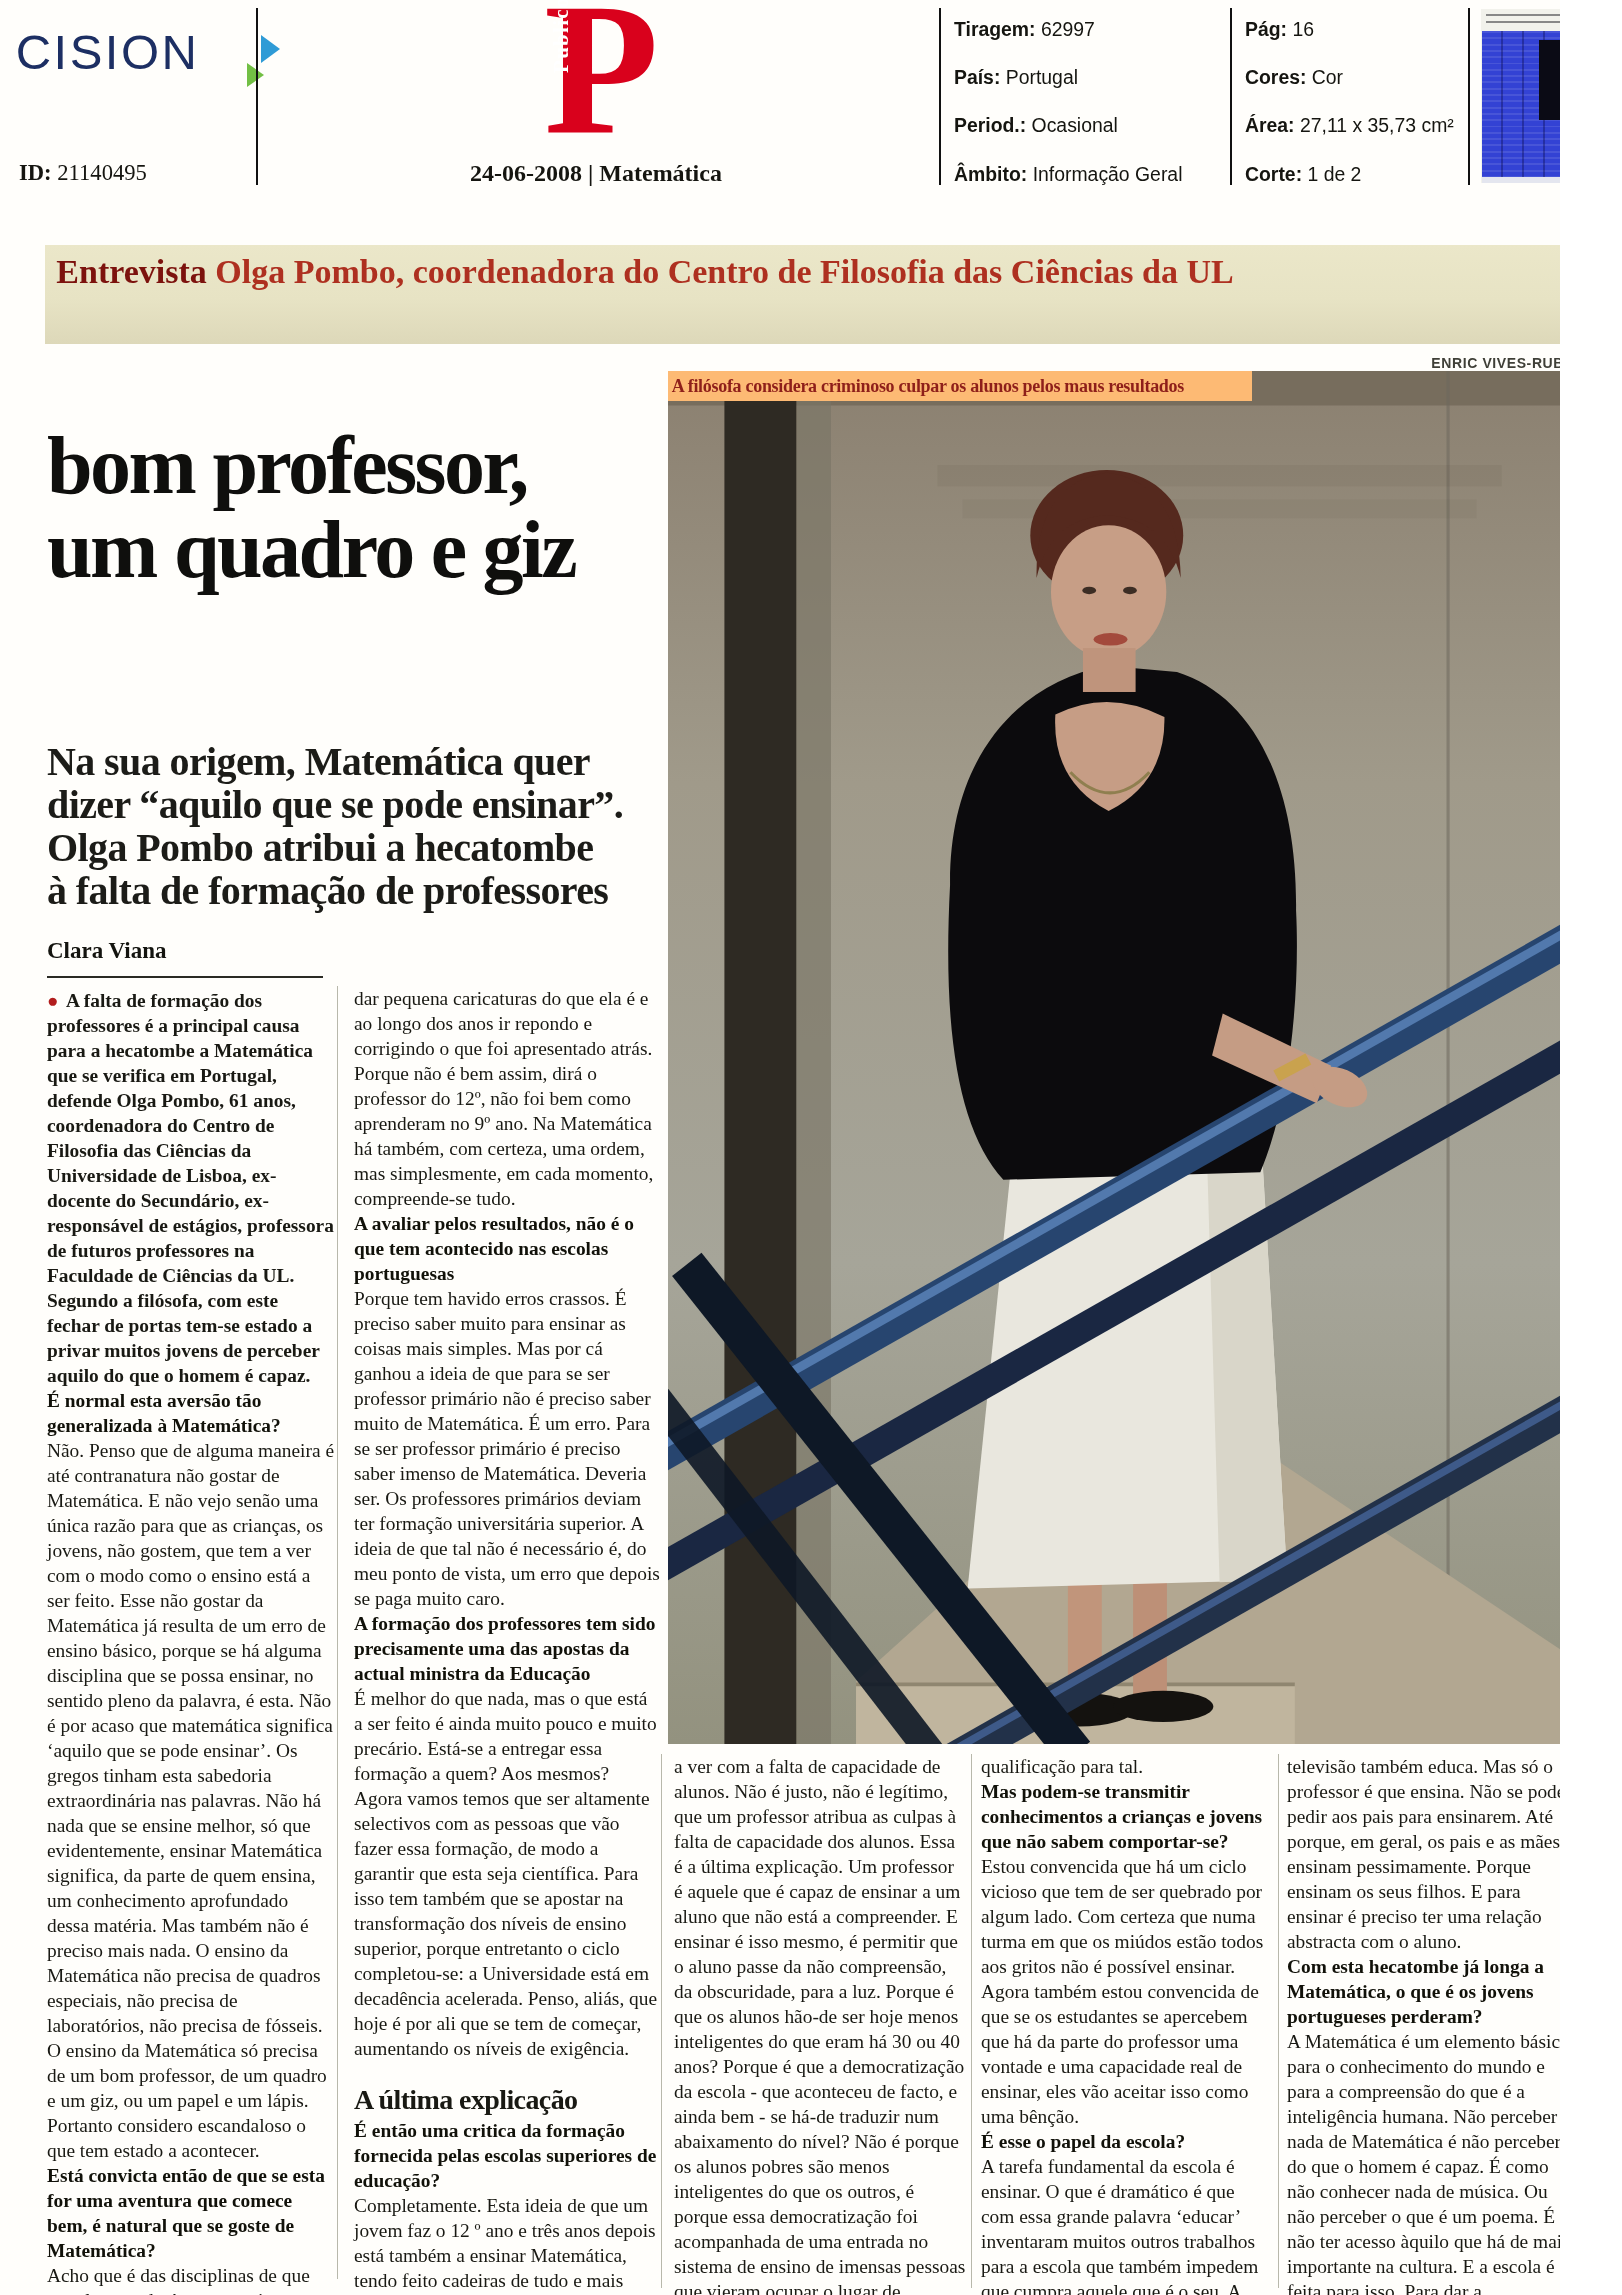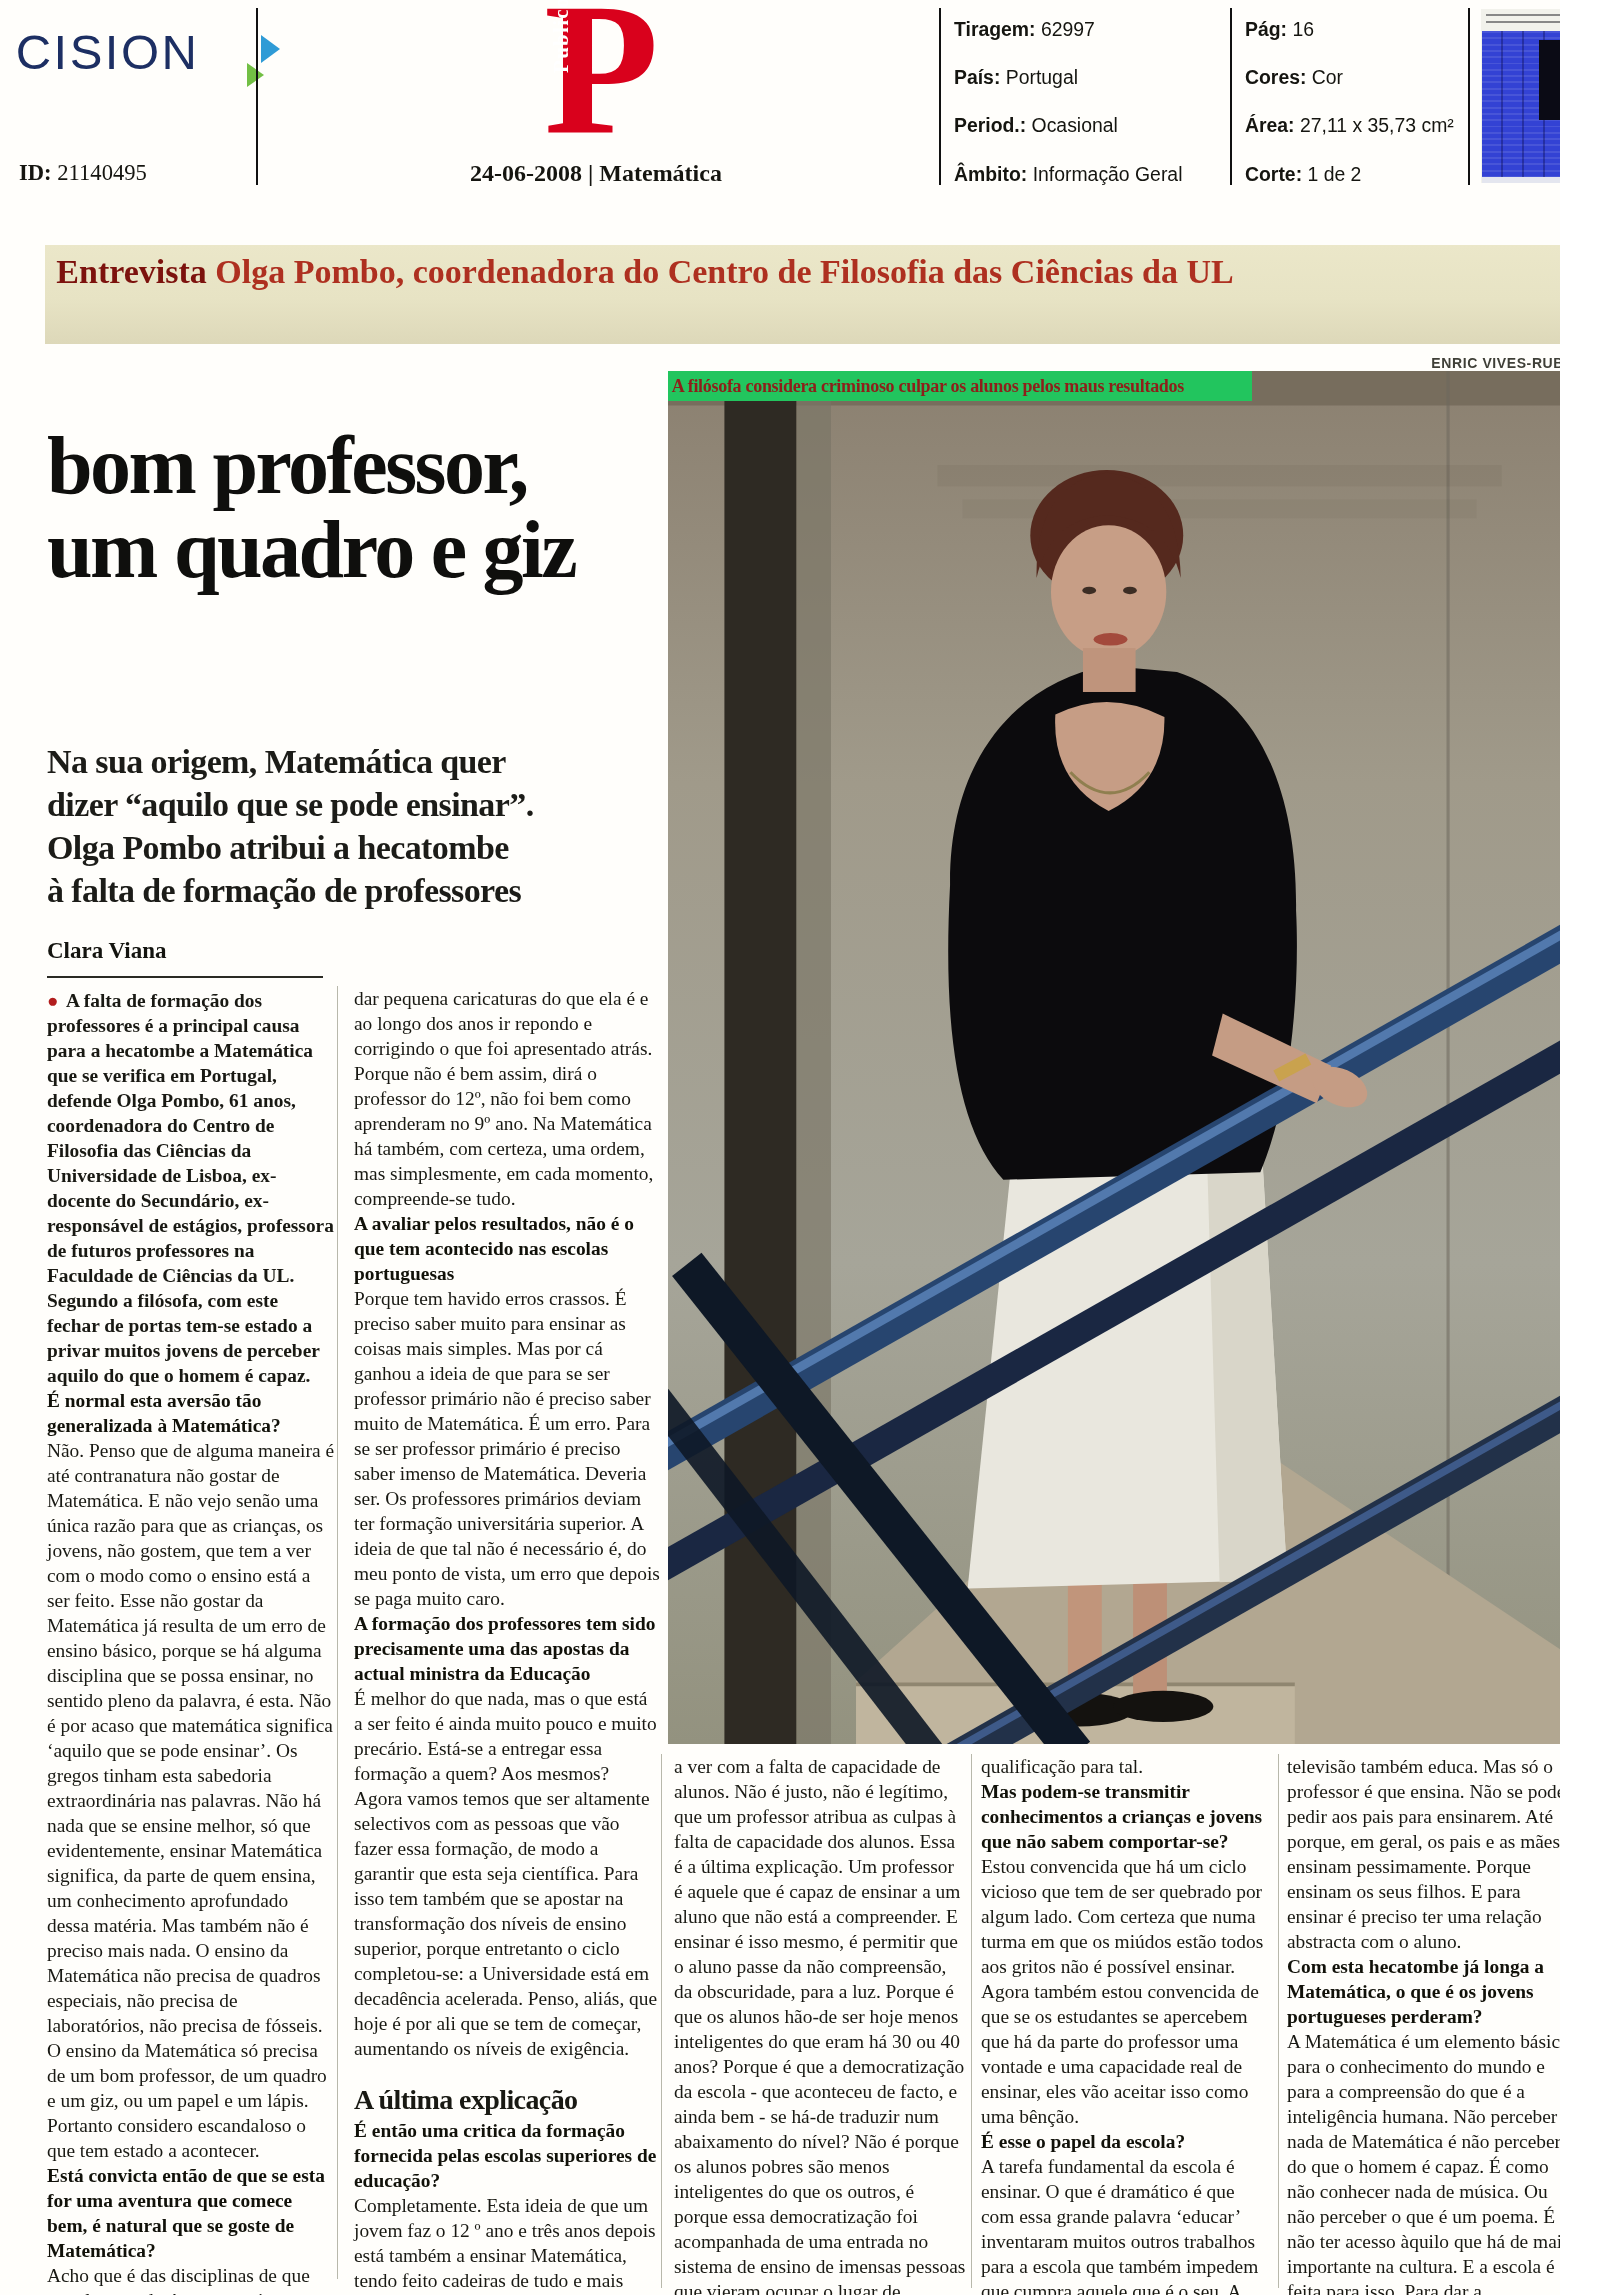--- a/index.html
+++ b/index.html
@@ -38,21 +38,21 @@
   
   .banner{left:45px;top:245px;width:1530px;height:99px;background:linear-gradient(180deg,#ebe7c9 0%,#e7e3c4 55%,#ddd8b9 100%);}
   .banner-text{position:absolute;left:11.3px;top:7.5px;font-size:34px;font-weight:bold;white-space:nowrap;}
   .kicker{color:#7c120d;}
   .btitle{color:#ae3020;}
 
   
   .headline{left:47px;top:369px;width:633px;font-size:82px;line-height:84px;font-weight:bold;
      letter-spacing:-2.5px;color:#0f0f0d;}
   .headline span{display:block;}
-  .subhead{left:47px;top:740px;width:614px;font-size:34px;line-height:43px;font-weight:bold;
+  .subhead{left:47px;top:740px;width:614px;font-size:40px;line-height:43px;font-weight:bold;
      letter-spacing:-0.6px;color:#1c1c18;}
   .subhead span{display:block;}
   .byline{left:47px;top:938px;font-size:23px;font-weight:bold;color:#14140f;}
   .byline-rule{left:47px;top:976px;width:276px;height:1.9px;background:#2a2a24;}
 
   
   .col{font-size:19.4px;line-height:25px;color:#191913;text-align:left;}
   .col p{margin:0;}
   .col p.q{font-weight:bold;color:#111109;}
   .col p.lead{font-weight:bold;}
@@ -67,21 +67,21 @@
   .d1{left:337px;top:986px;height:1293px;}
   .d2{left:661px;top:1754px;height:534px;}
   .d3{left:971px;top:1754px;height:534px;}
   .d4{left:1278px;top:1754px;height:534px;}
 
   
   .photo{left:668px;top:371px;width:912px;height:1373px;margin:0;padding:0;}
   .photo svg{position:absolute;left:0;top:0;width:100%;height:100%;}
   .photo-credit{position:absolute;right:0;top:-16.3px;font-family:"Liberation Sans","DejaVu Sans",sans-serif;
      font-size:14px;font-weight:bold;color:#3f3f37;letter-spacing:0.6px;}
-  .photo-caption{position:absolute;left:0;top:0;width:584px;height:30px;background:#22c55e;}
+  .photo-caption{position:absolute;left:0;top:0;width:584px;height:30px;background:#fdba74;}
   .photo-caption span{display:block;padding:5px 6.3px 0 3.8px;font-size:18px;font-weight:bold;
      color:#8e1f1a;letter-spacing:-0.3px;white-space:nowrap;}
 </style>
 </head>
 <body>
 
 <div class="page">
 
   <header>
     <div class="abs cision-logo">

